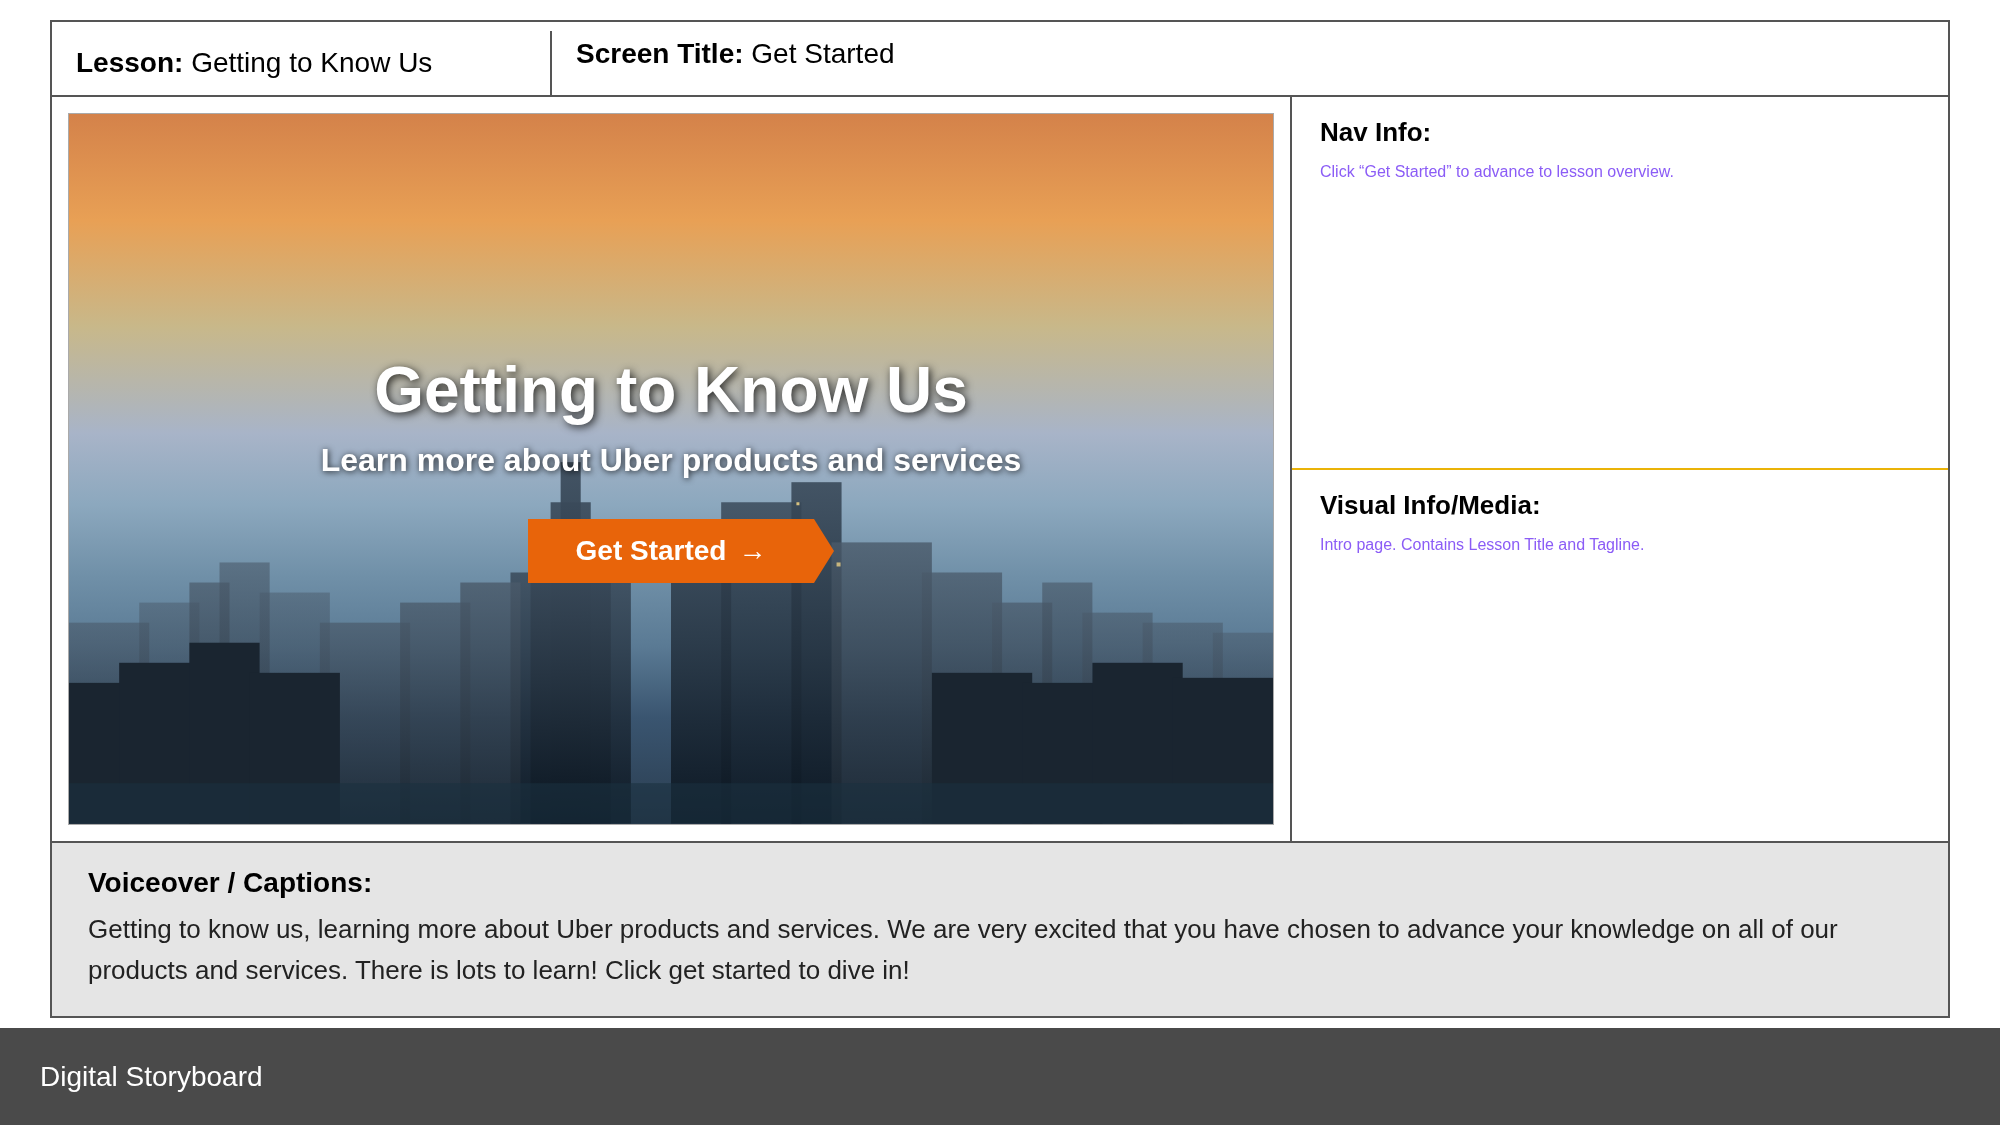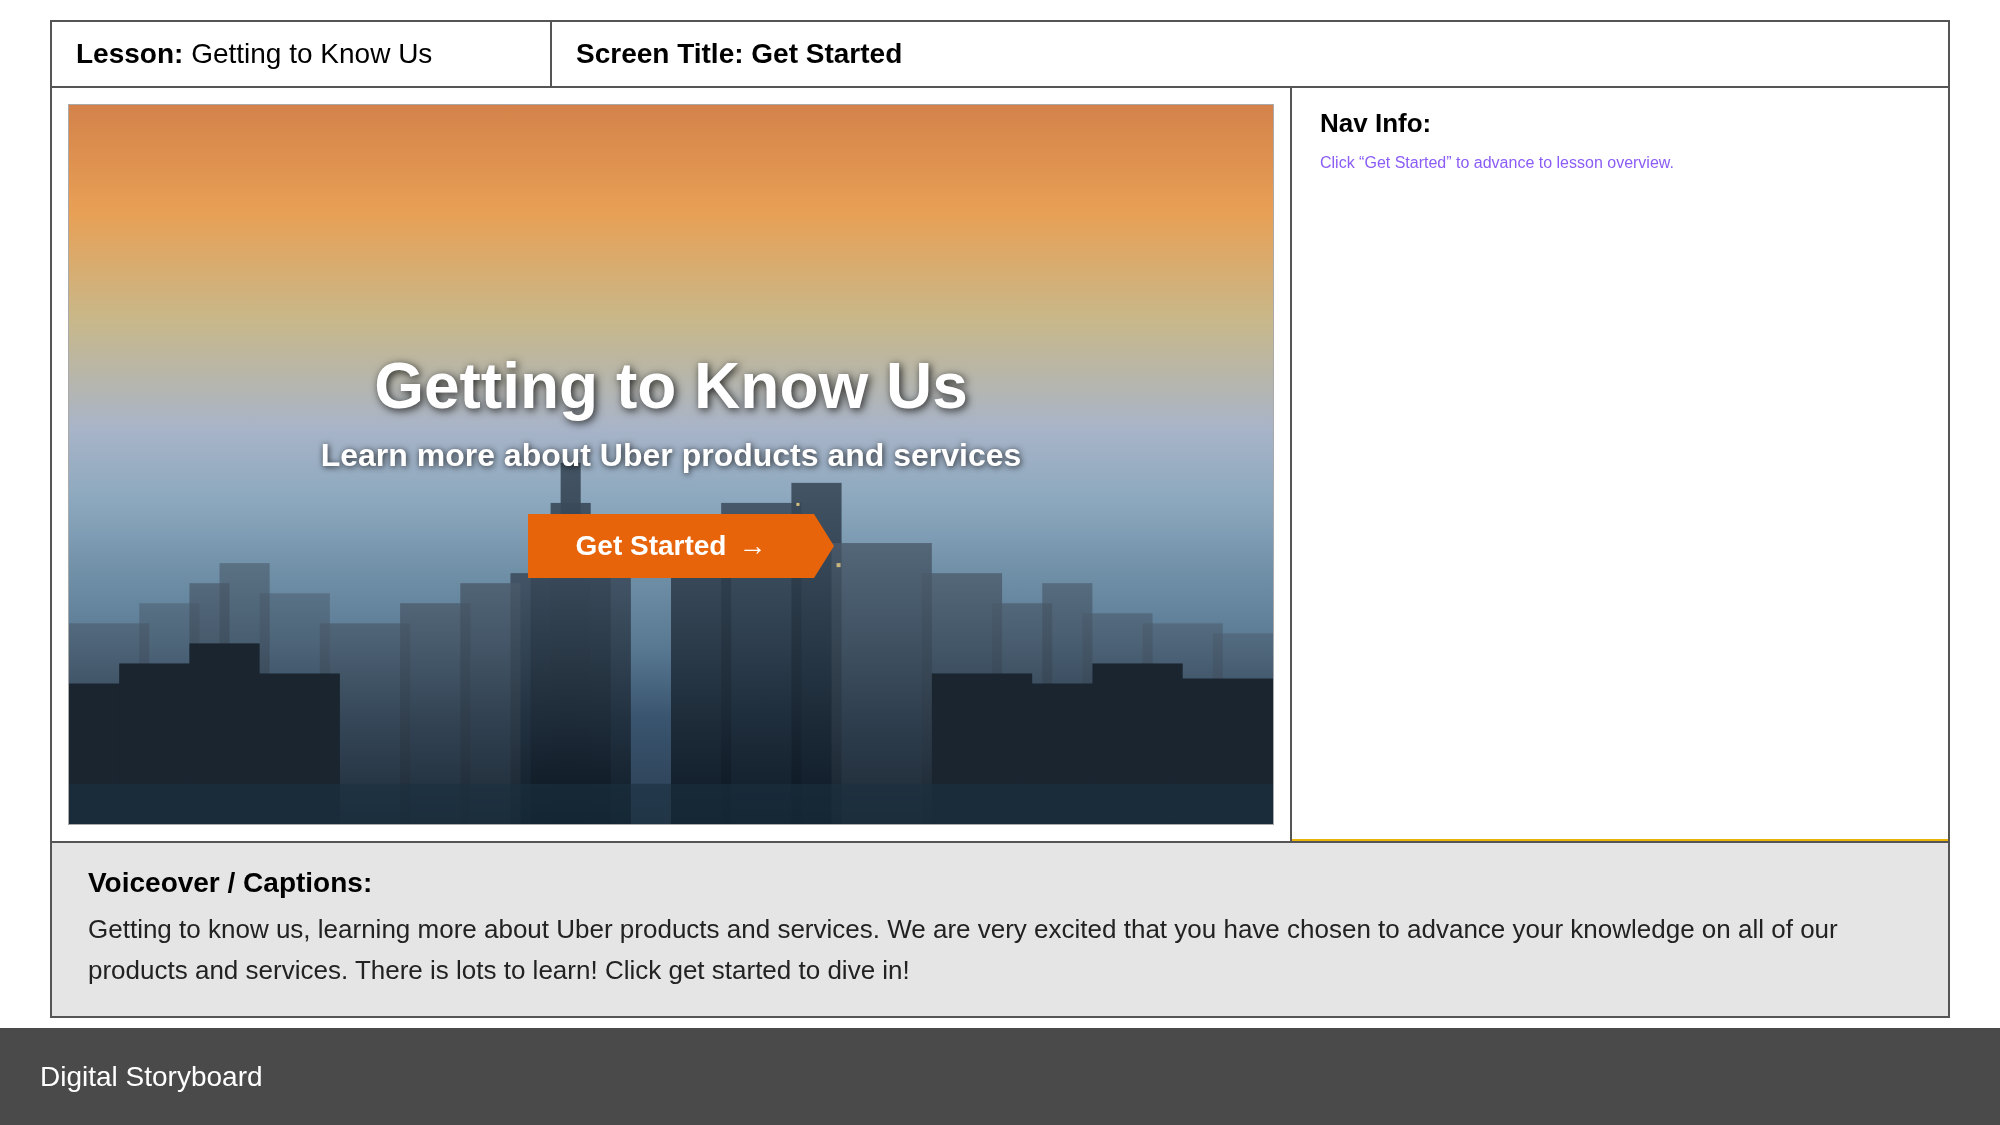--- a/index.html
+++ b/index.html
@@ -44,25 +44,25 @@
       font-size: 28px;
       border-right: 2px solid #555;
     }
 
     .header-cell:last-child {
       border-right: none;
     }
 
     .header-cell-lesson {
       flex: 0 0 500px;
+      margin-top: 9px;
     }
 
     .header-cell-screen-title {
       flex: 0 0 700px;
-      font-weight: bold;
     }
 
     .header-cell-screen-num {
       flex: 1;
     }
 
     .body-row {
       display: flex;
       flex: 1;
       border-bottom: 2px solid #555;
@@ -322,20 +322,24 @@
             </button>
           </div>
         </div>
       </div>
 
       <div class="info-cell">
         <div class="nav-info-cell">
           <div class="info-heading">Nav Info:</div>
           <div class="info-text">Click “Get Started” to advance to lesson overview.</div>
         </div>
+        <div class="visual-info-cell">
+          <div class="info-heading">Visual Info/Media:</div>
+          <div class="info-text">Intro page. Contains Lesson Title and Tagline.</div>
+        </div>
       </div>
     </div>
 
     <div class="voiceover-row">
       <div class="voiceover-heading">Voiceover / Captions:</div>
       <div class="voiceover-text">Getting to know us, learning more about Uber products and services. We are very excited that you have chosen to advance your knowledge on all of our products and services. There is lots to learn! Click get started to dive in!</div>
     </div>
 
   </div>
 </div>

